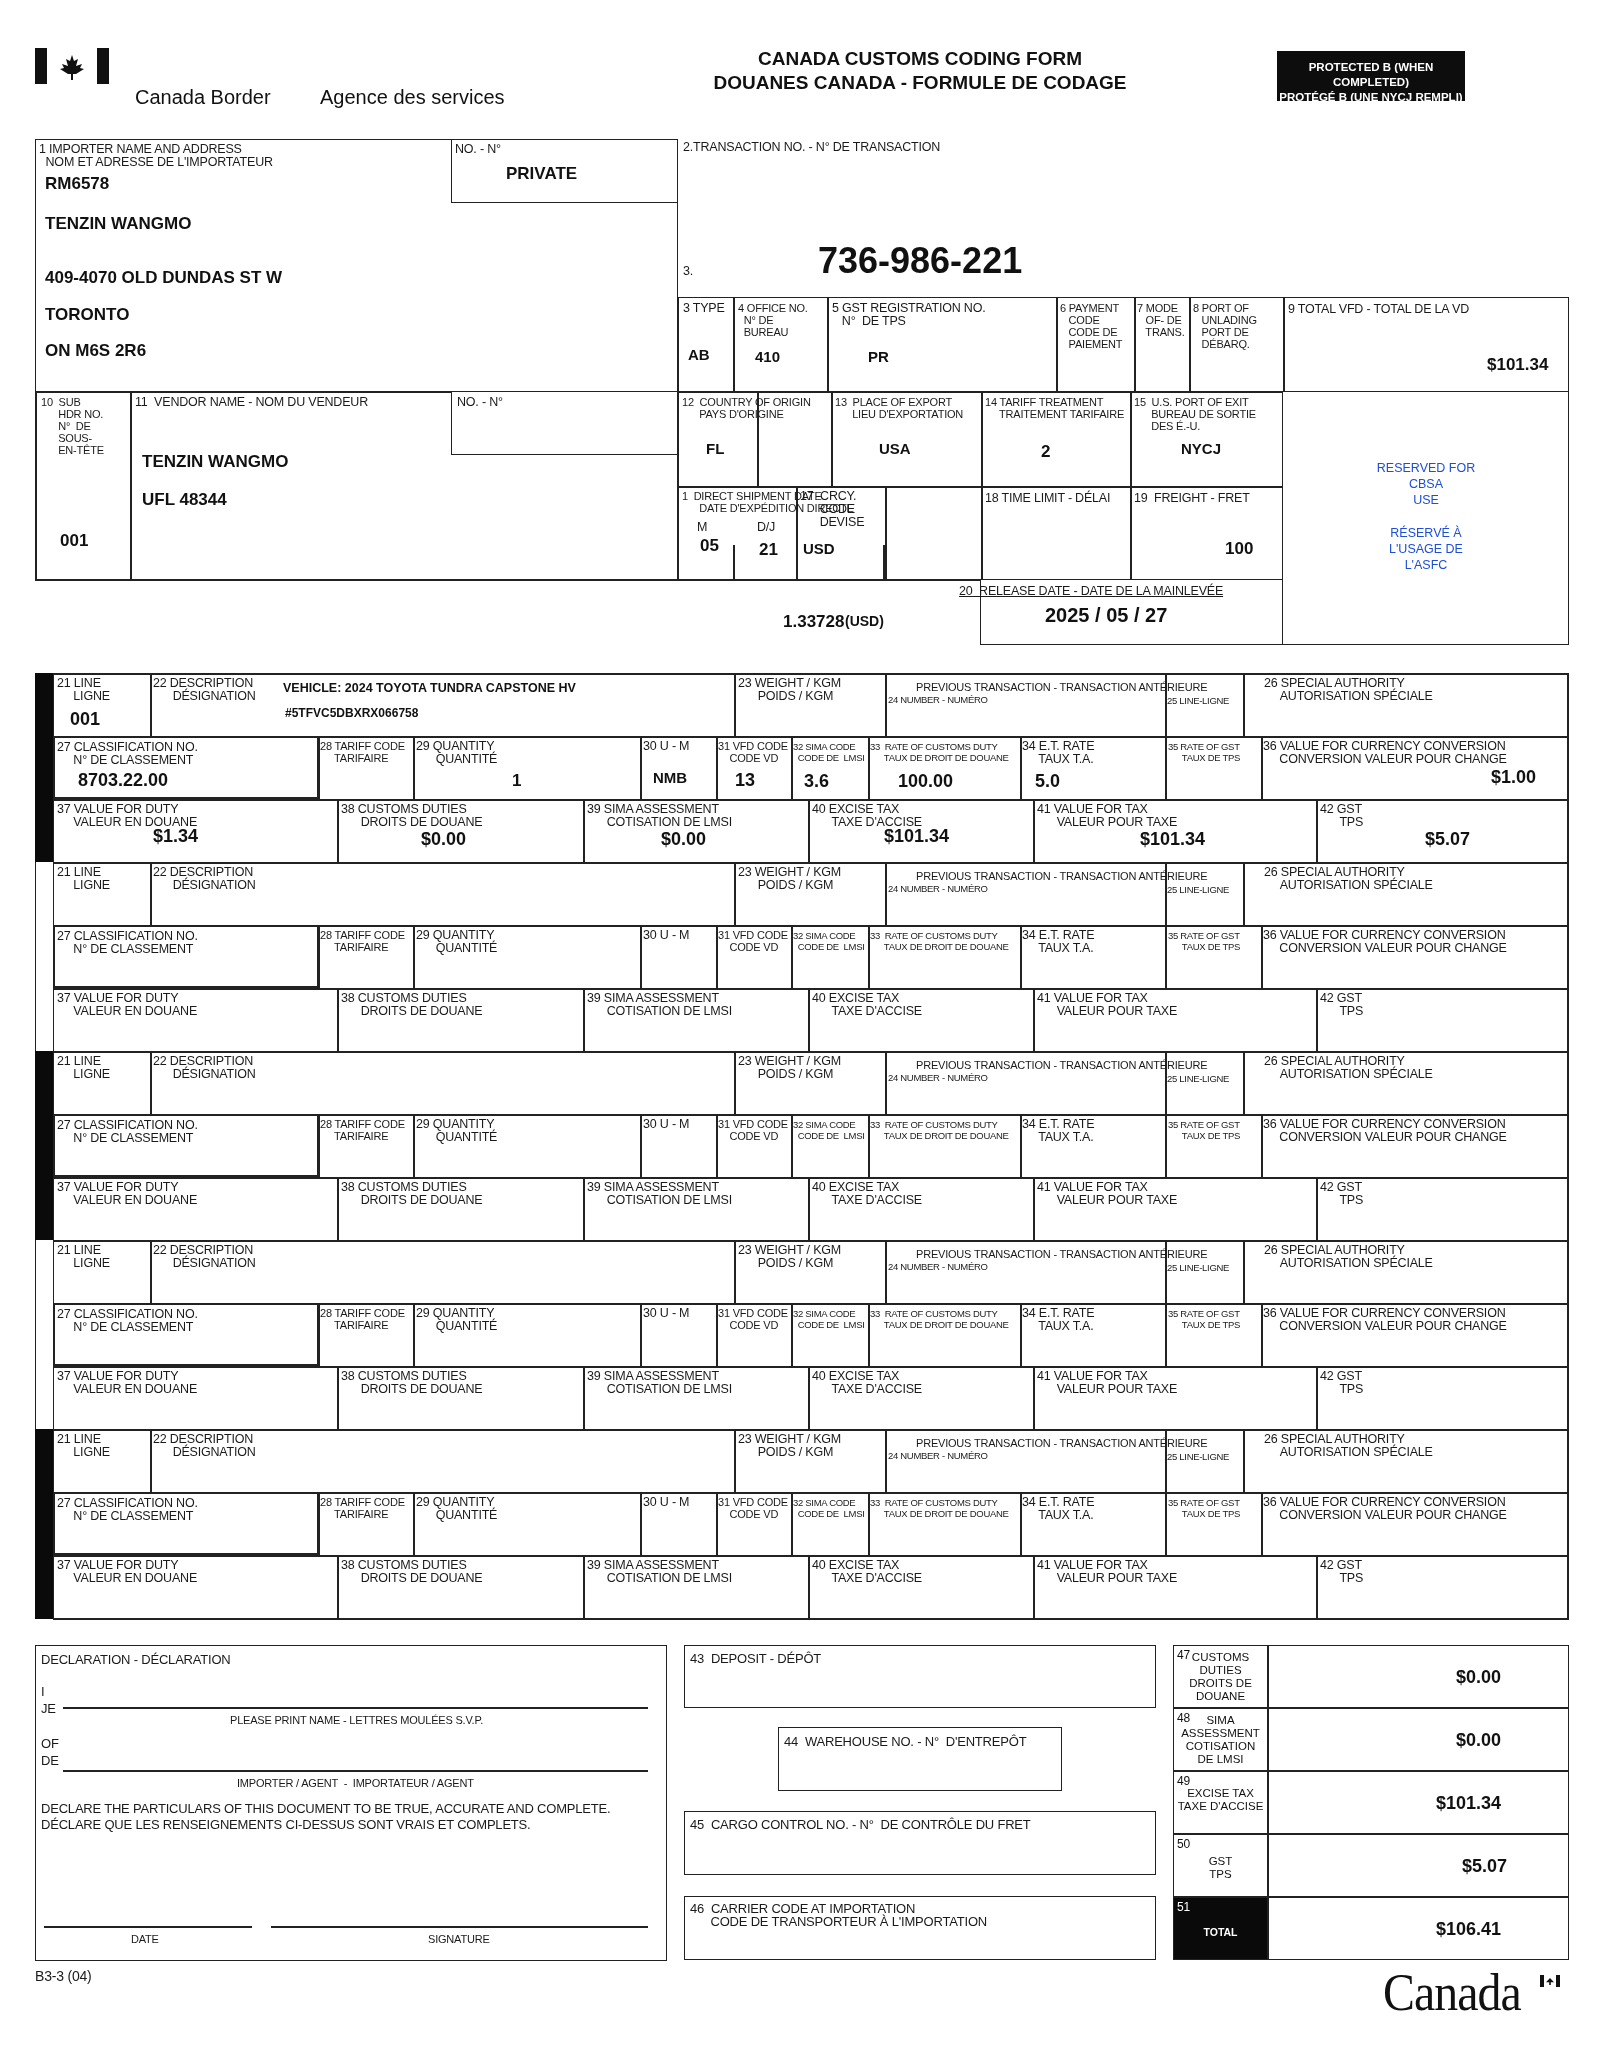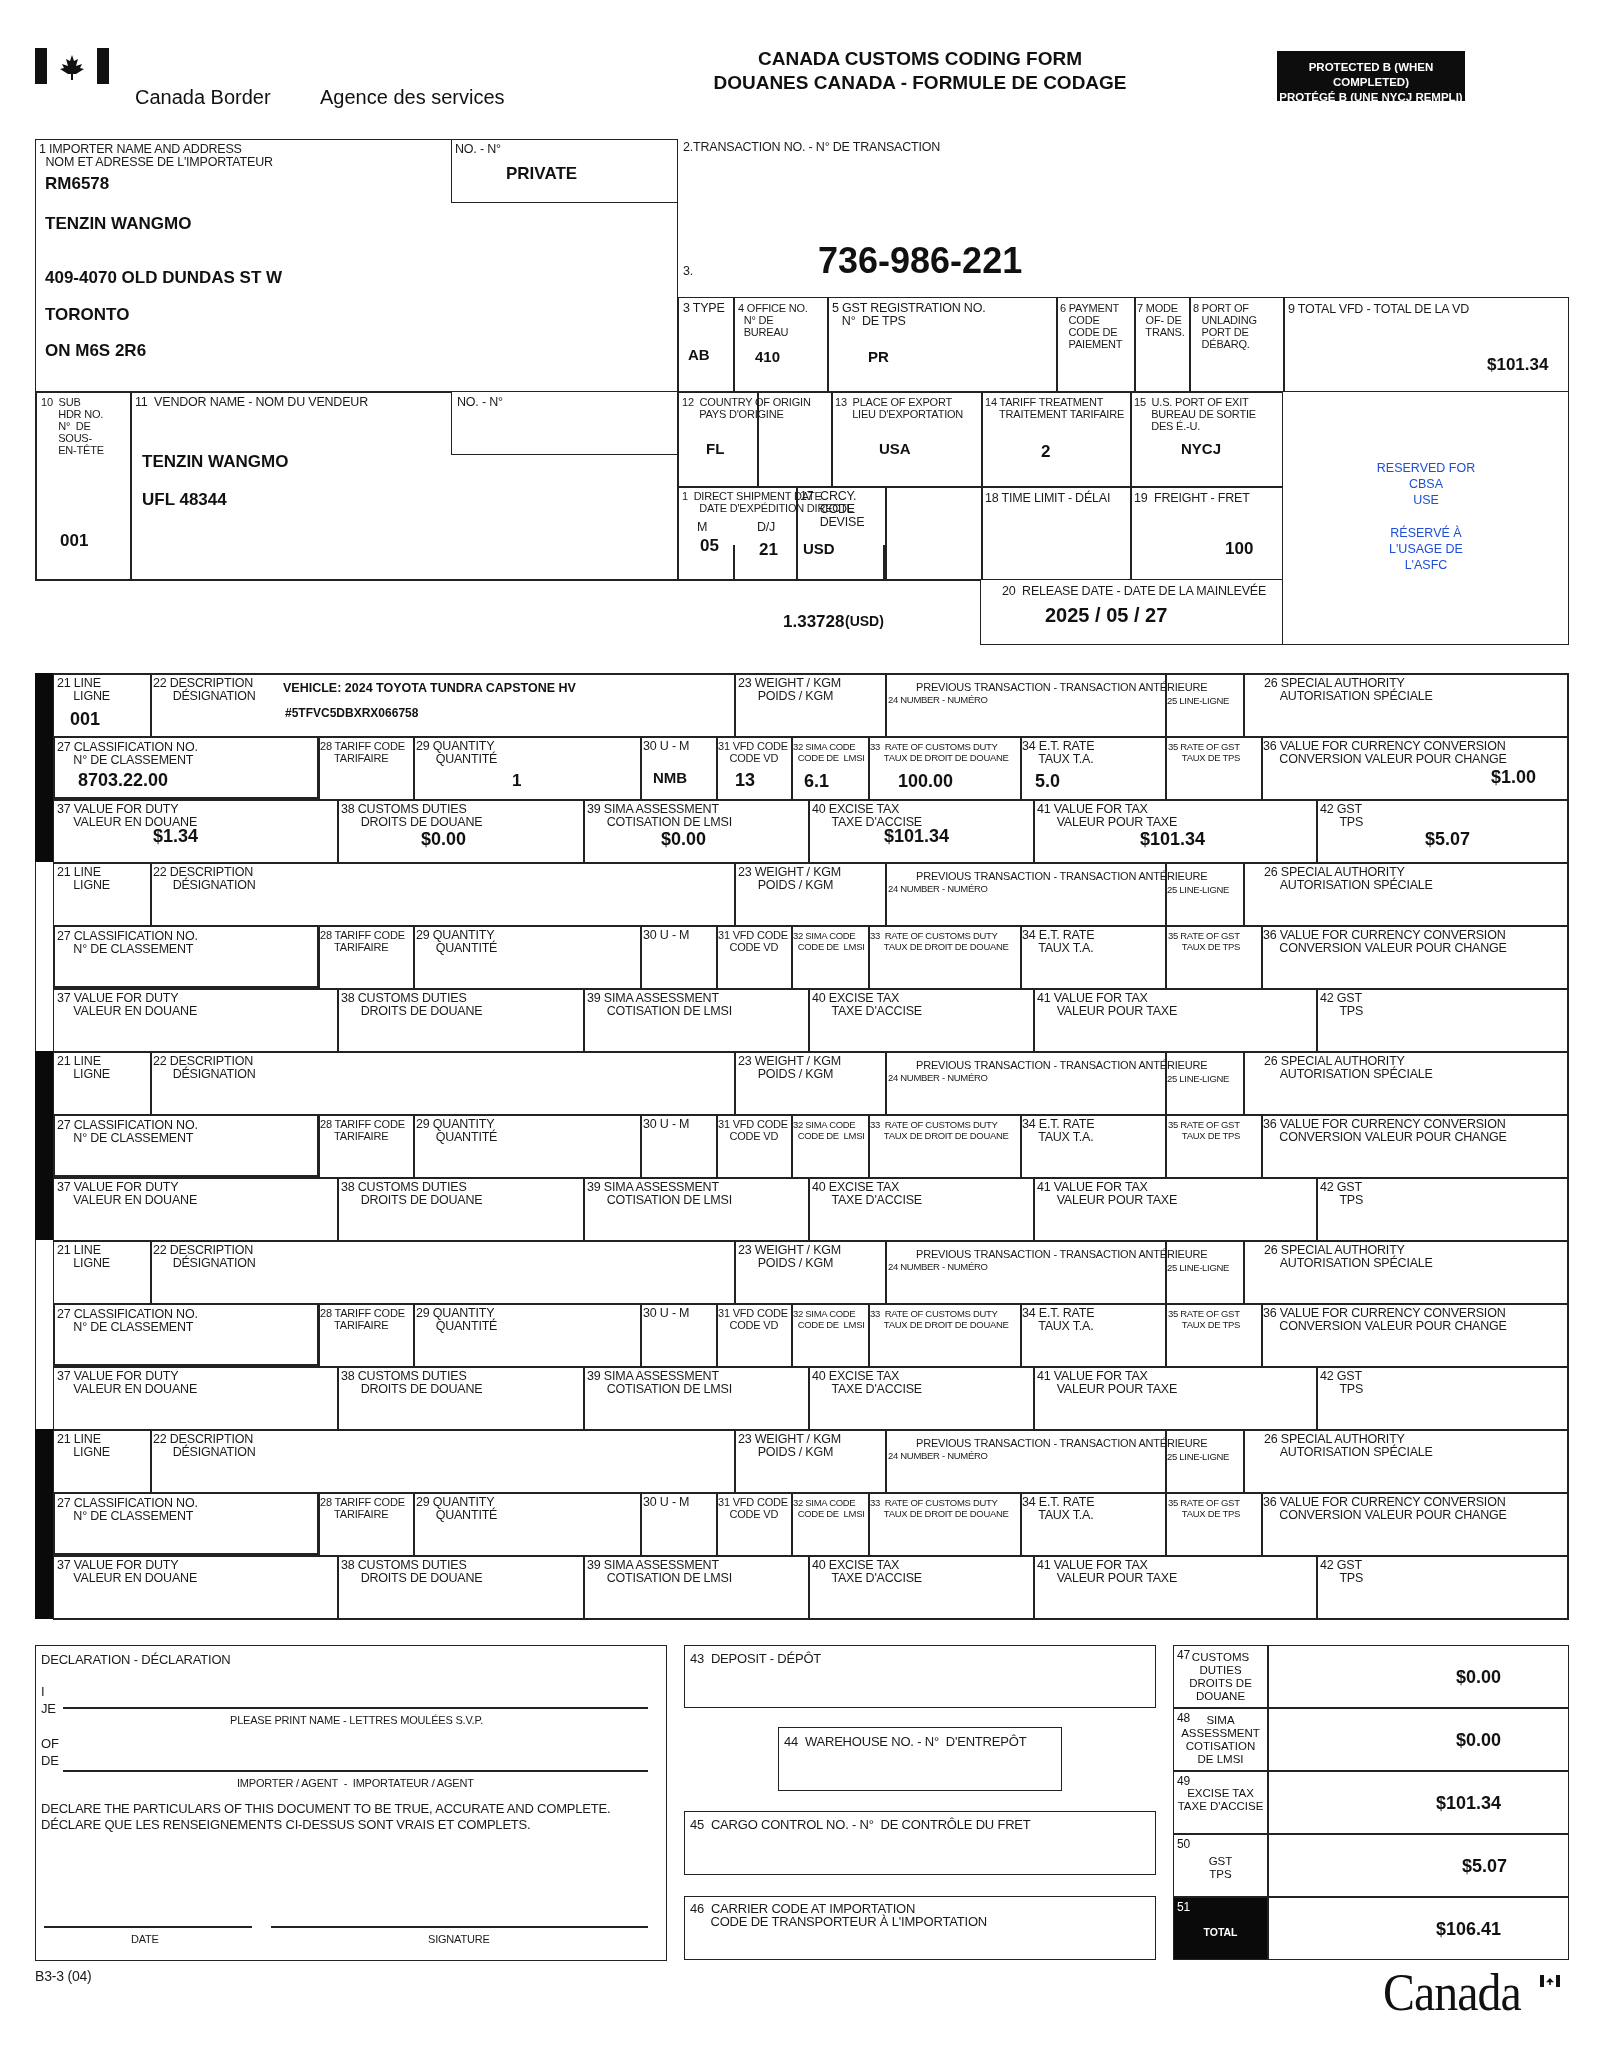--- a/index.html
+++ b/index.html
@@ -159,21 +159,21 @@
       DEVISE</div>
 <div class="val" style="left:803px;top:540px;font-size:15px;">USD</div>
 <div class="lbl" style="left:985px;top:492px;">18 TIME LIMIT - DÉLAI</div>
 <div class="lbl" style="left:1134px;top:492px;">19  FREIGHT - FRET</div>
 <div class="val" style="left:1225px;top:539px;">100</div>
 
 <div class="val" style="left:783px;top:612px;">1.33728</div>
 <div class="val" style="left:845px;top:613px;font-size:14px;">(USD)</div>
 
 <div class="cell" style="left:980px;top:579px;width:304px;height:66px;"></div>
-<div class="lbl" style="left:1002px;top:585px;">20  RELEASE DATE - DATE DE LA MAINLEVÉE</div>
+<div class="lbl" style="left:959px;top:585px;text-decoration:underline;">20  RELEASE DATE - DATE DE LA MAINLEVÉE</div>
 <div class="val lg" style="left:1045px;top:604px;">2025 / 05 / 27</div>
 
 <div class="cell" style="left:1282px;top:391px;width:287px;height:254px;"></div>
 <div class="reserved" style="left:1356px;top:460px;">
     <div style="white-space:pre">RESERVED FOR
 CBSA
 USE</div>
   </div>
 <div class="reserved" style="left:1356px;top:525px;">
     <div style="white-space:pre">RÉSERVÉ À
@@ -229,21 +229,21 @@
     <div class="lbl" style="left:416px;top:740px;">29 QUANTITY
       QUANTITÉ</div>
     <div class="val" style="left:512px;top:771px;">1</div>
     <div class="lbl" style="left:643px;top:740px;">30 U - M</div>
     <div class="val" style="left:653px;top:769px;font-size:15px;">NMB</div>
     <div class="lbl sm" style="left:718px;top:740px;">31 VFD CODE
     CODE VD</div>
     <div class="val" style="left:735px;top:770px;font-size:18px;">13</div>
     <div class="lbl xs" style="left:793px;top:741px;">32 SIMA CODE
   CODE DE  LMSI</div>
-    <div class="val" style="left:804px;top:771px;font-size:18px;">6.1</div>
+    <div class="val" style="left:804px;top:771px;font-size:18px;">3.6</div>
     <div class="lbl xs" style="left:870px;top:741px;">33  RATE OF CUSTOMS DUTY
       TAUX DE DROIT DE DOUANE</div>
     <div class="val" style="left:898px;top:771px;font-size:18px;">100.00</div>
     <div class="lbl" style="left:1022px;top:740px;">34 E.T. RATE
      TAUX T.A.</div>
     <div class="val" style="left:1035px;top:771px;font-size:18px;">5.0</div>
     <div class="lbl xs" style="left:1168px;top:741px;">35 RATE OF GST
       TAUX DE TPS</div>
     <div class="lbl" style="left:1263px;top:740px;">36 VALUE FOR CURRENCY CONVERSION
      CONVERSION VALEUR POUR CHANGE</div>

